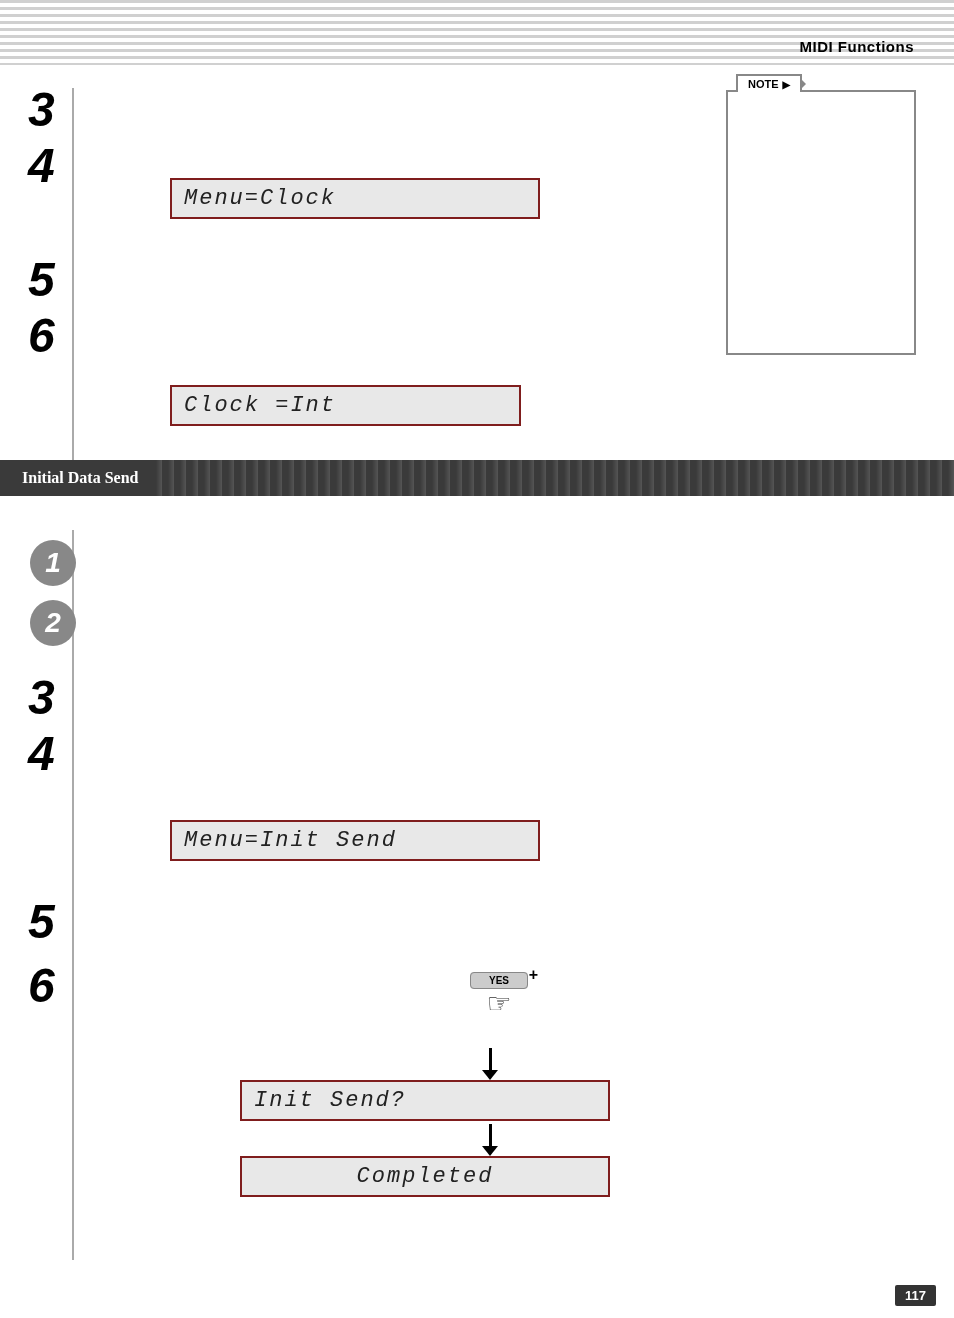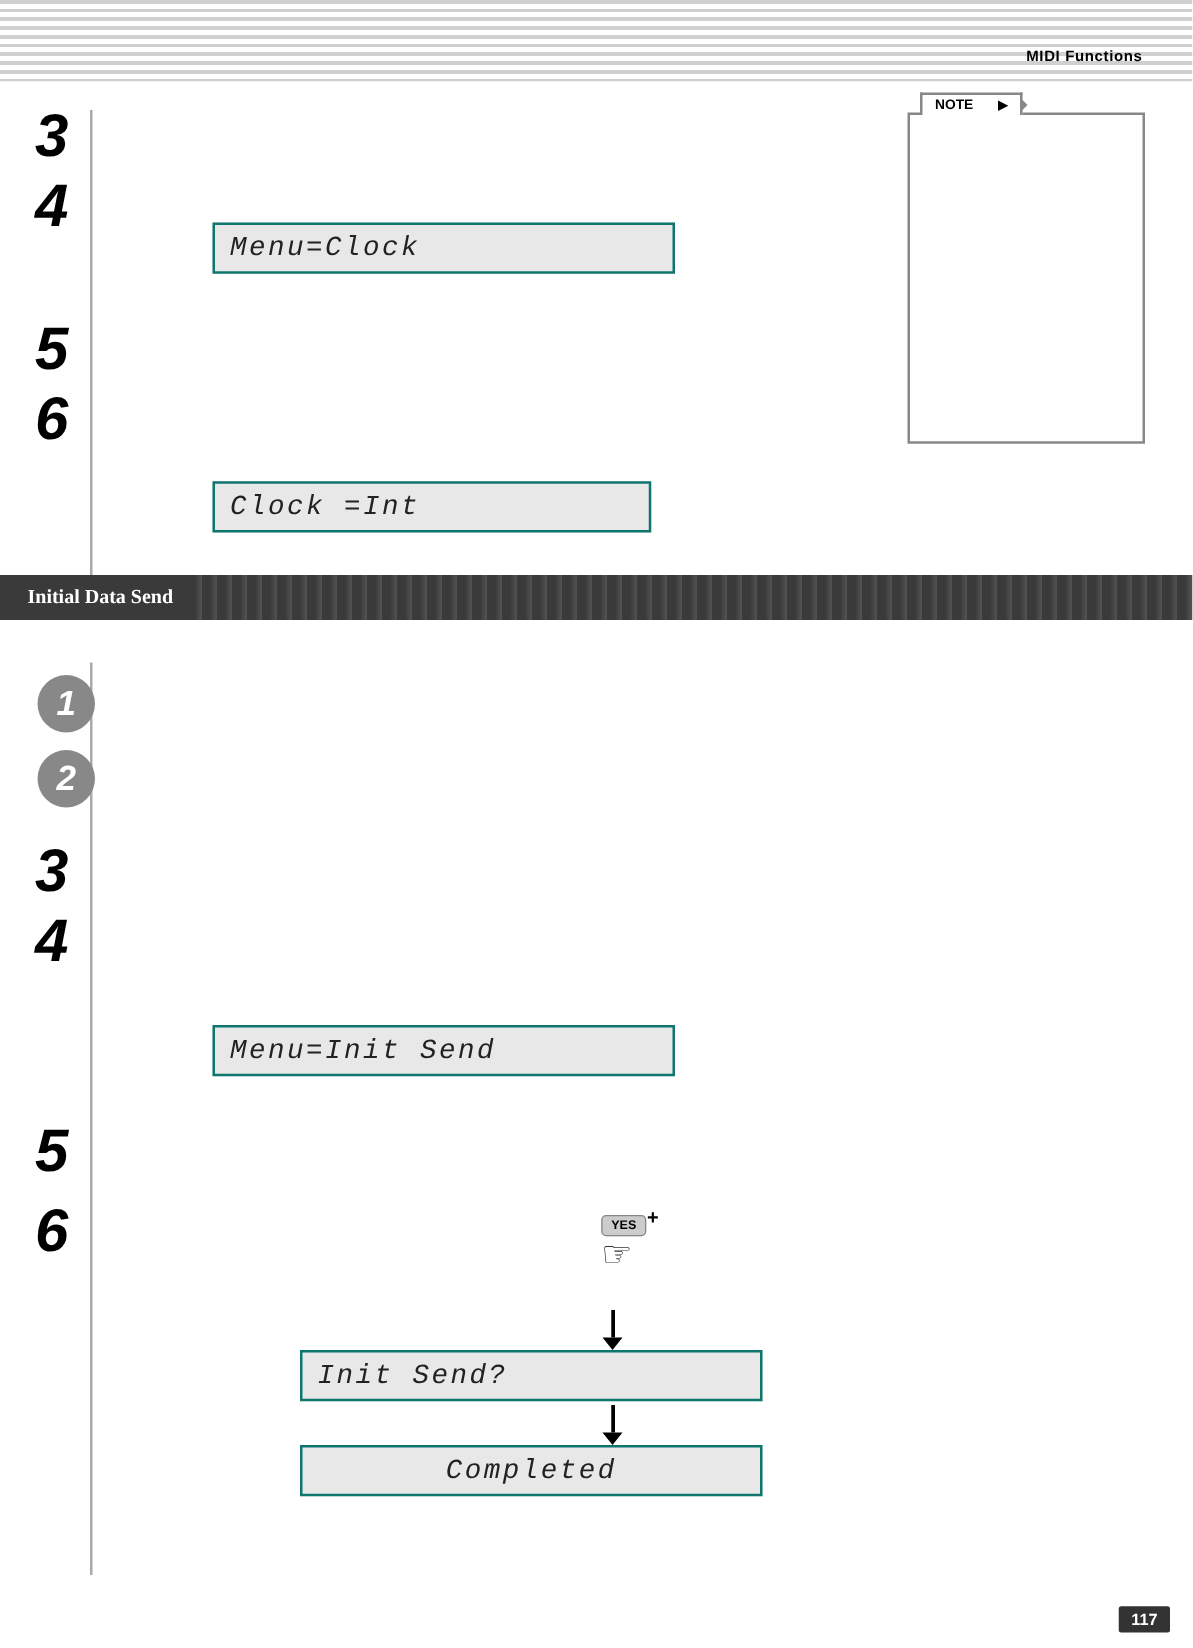--- a/index.html
+++ b/index.html
@@ -23,21 +23,21 @@
         180deg,
         #d0d0d0 0px, #d0d0d0 3px,
         #ffffff 3px, #ffffff 7px
       );
     }
 
     .header-title {
       position: absolute;
       top: 38px;
       right: 40px;
-      font-size: 12px;
+      font-size: 15px;
       font-weight: bold;
       font-family: Arial, sans-serif;
       color: #000;
       letter-spacing: 0.5px;
     }
 
     
     .section-bar {
       position: absolute;
       left: 0;
@@ -91,21 +91,21 @@
     
     .vert-line {
       position: absolute;
       width: 2px;
       background: #aaa;
     }
 
     
     .lcd-box {
       position: absolute;
-      border: 2px solid #0f766e;
+      border: 2px solid #7f1d1d;
       background: #e8e8e8;
       padding: 6px 12px;
       font-family: 'Courier New', monospace;
       font-size: 22px;
       font-style: italic;
       letter-spacing: 2px;
       color: #222;
     }
 
     
@@ -126,21 +126,21 @@
       background: #fff;
       border: 2px solid #888;
       border-bottom: none;
       padding: 2px 10px;
       font-size: 11px;
       font-weight: bold;
       font-family: Arial, sans-serif;
       color: #000;
       display: flex;
       align-items: center;
-      gap: 20px;
+      gap: 4px;
     }
 
     .note-tab::after {
       content: '';
       position: absolute;
       right: -6px;
       top: 50%;
       transform: translateY(-50%);
       width: 0;
       height: 0;
@@ -177,23 +177,22 @@
       flex-direction: column;
       align-items: center;
     }
 
     .yes-btn {
       background: #ccc;
       border: 1px solid #888;
       border-radius: 4px;
       font-size: 10px;
       font-weight: bold;
-      padding: 2px 7px;
-      color: #000;
-      margin-left: 11px;
+      padding: 2px 18px;
+      color: #000;
     }
 
     .hand-icon {
       font-size: 28px;
       line-height: 1;
       color: #333;
     }
 
     .plus-sign {
       position: absolute;

